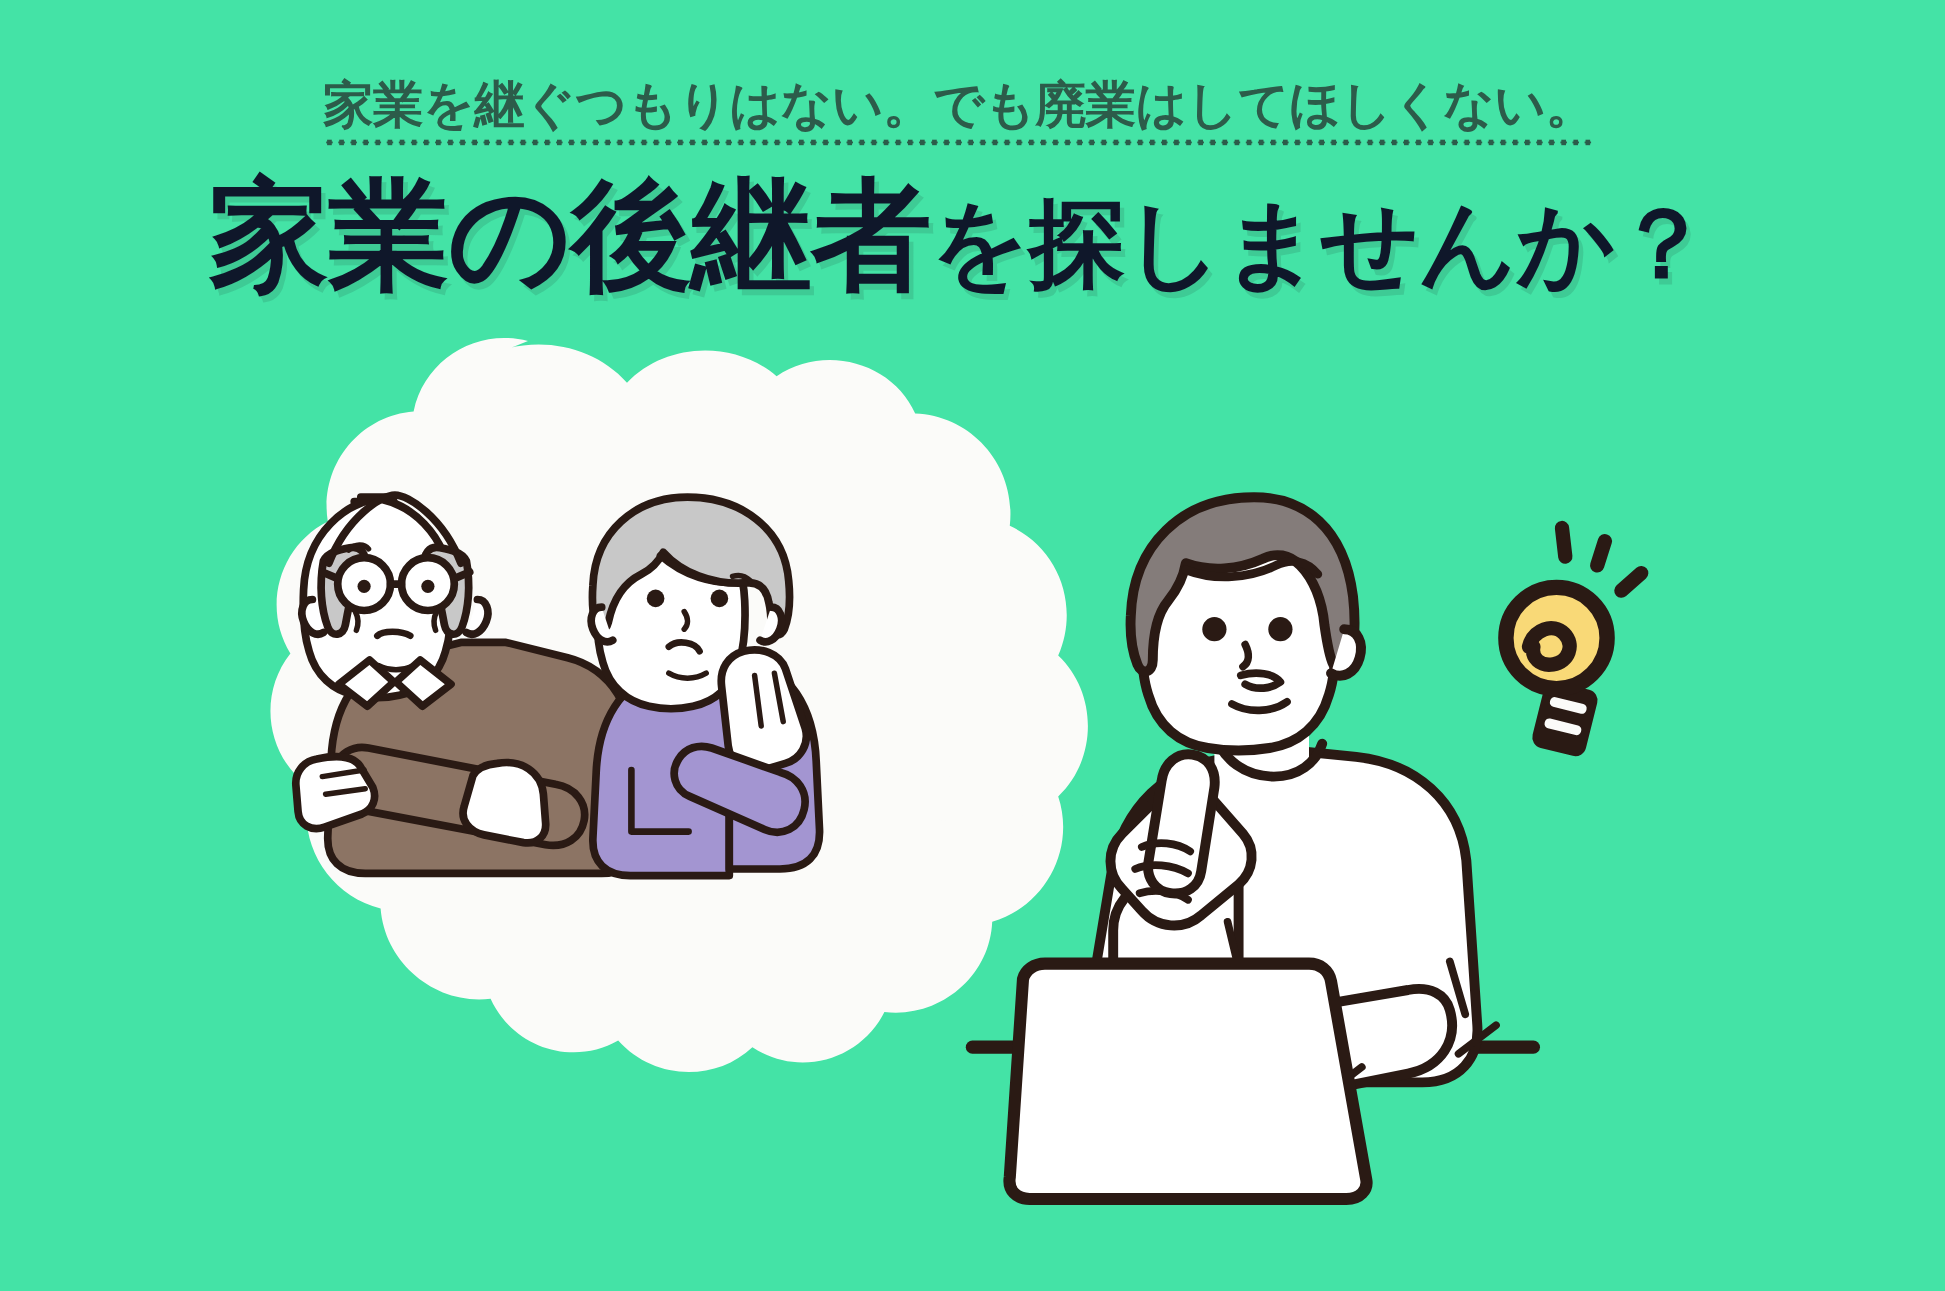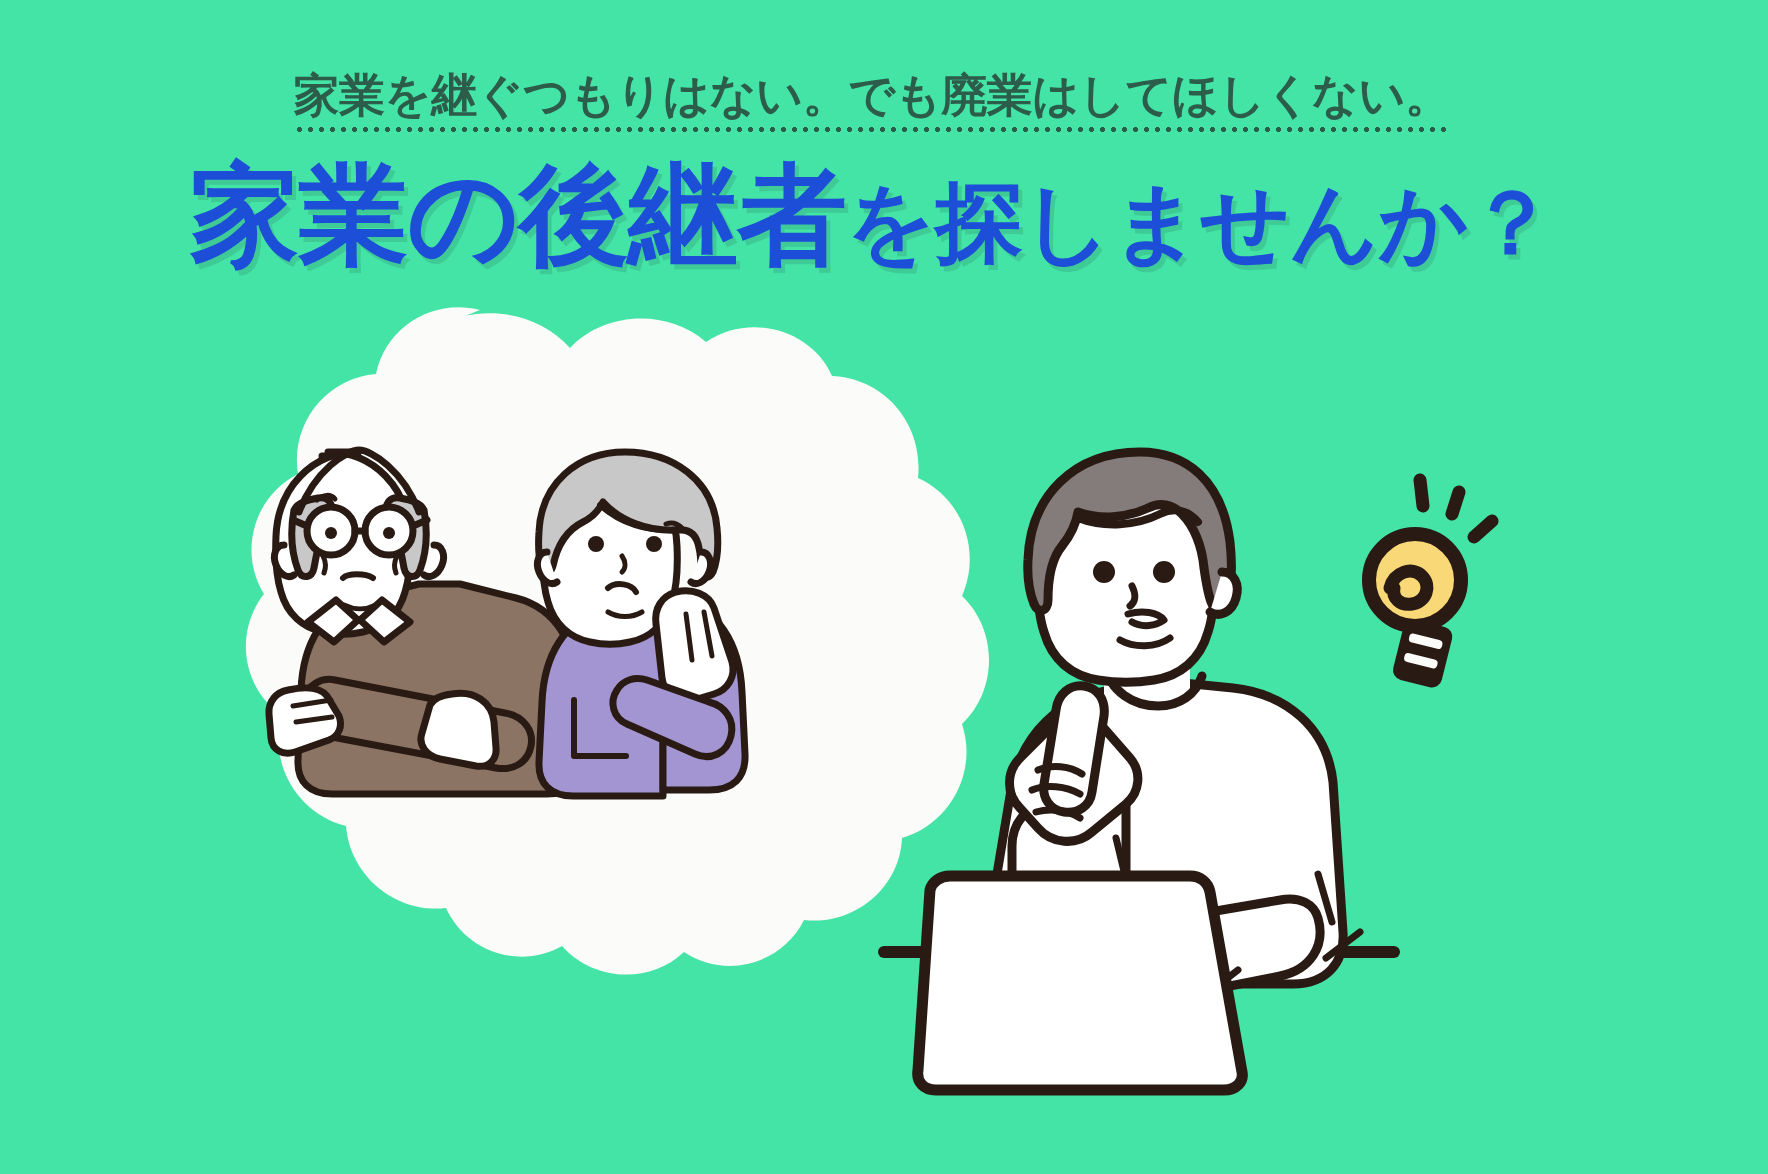--- a/index.html
+++ b/index.html
@@ -40,21 +40,21 @@
     left:0; right:0; bottom:6px;
     height:5px;
     background-image:radial-gradient(circle, #2C5C4A 45%, rgba(0,0,0,0) 46%);
     background-size:11px 5px;
     background-repeat:repeat-x;
     background-position:left center;
   }
   .main-line{
     display:block;
     margin-top:22px;
-    color:#1d4ed8;
+    color:#0f172a;
     font-size:110px;
     font-weight:bold;
     line-height:1.0;
     letter-spacing:-1px;
     white-space:nowrap;
     text-shadow:4px 5px 0 rgba(42,120,92,0.22);
   }
   .main-line .small{ font-size:88px; }
 
   

